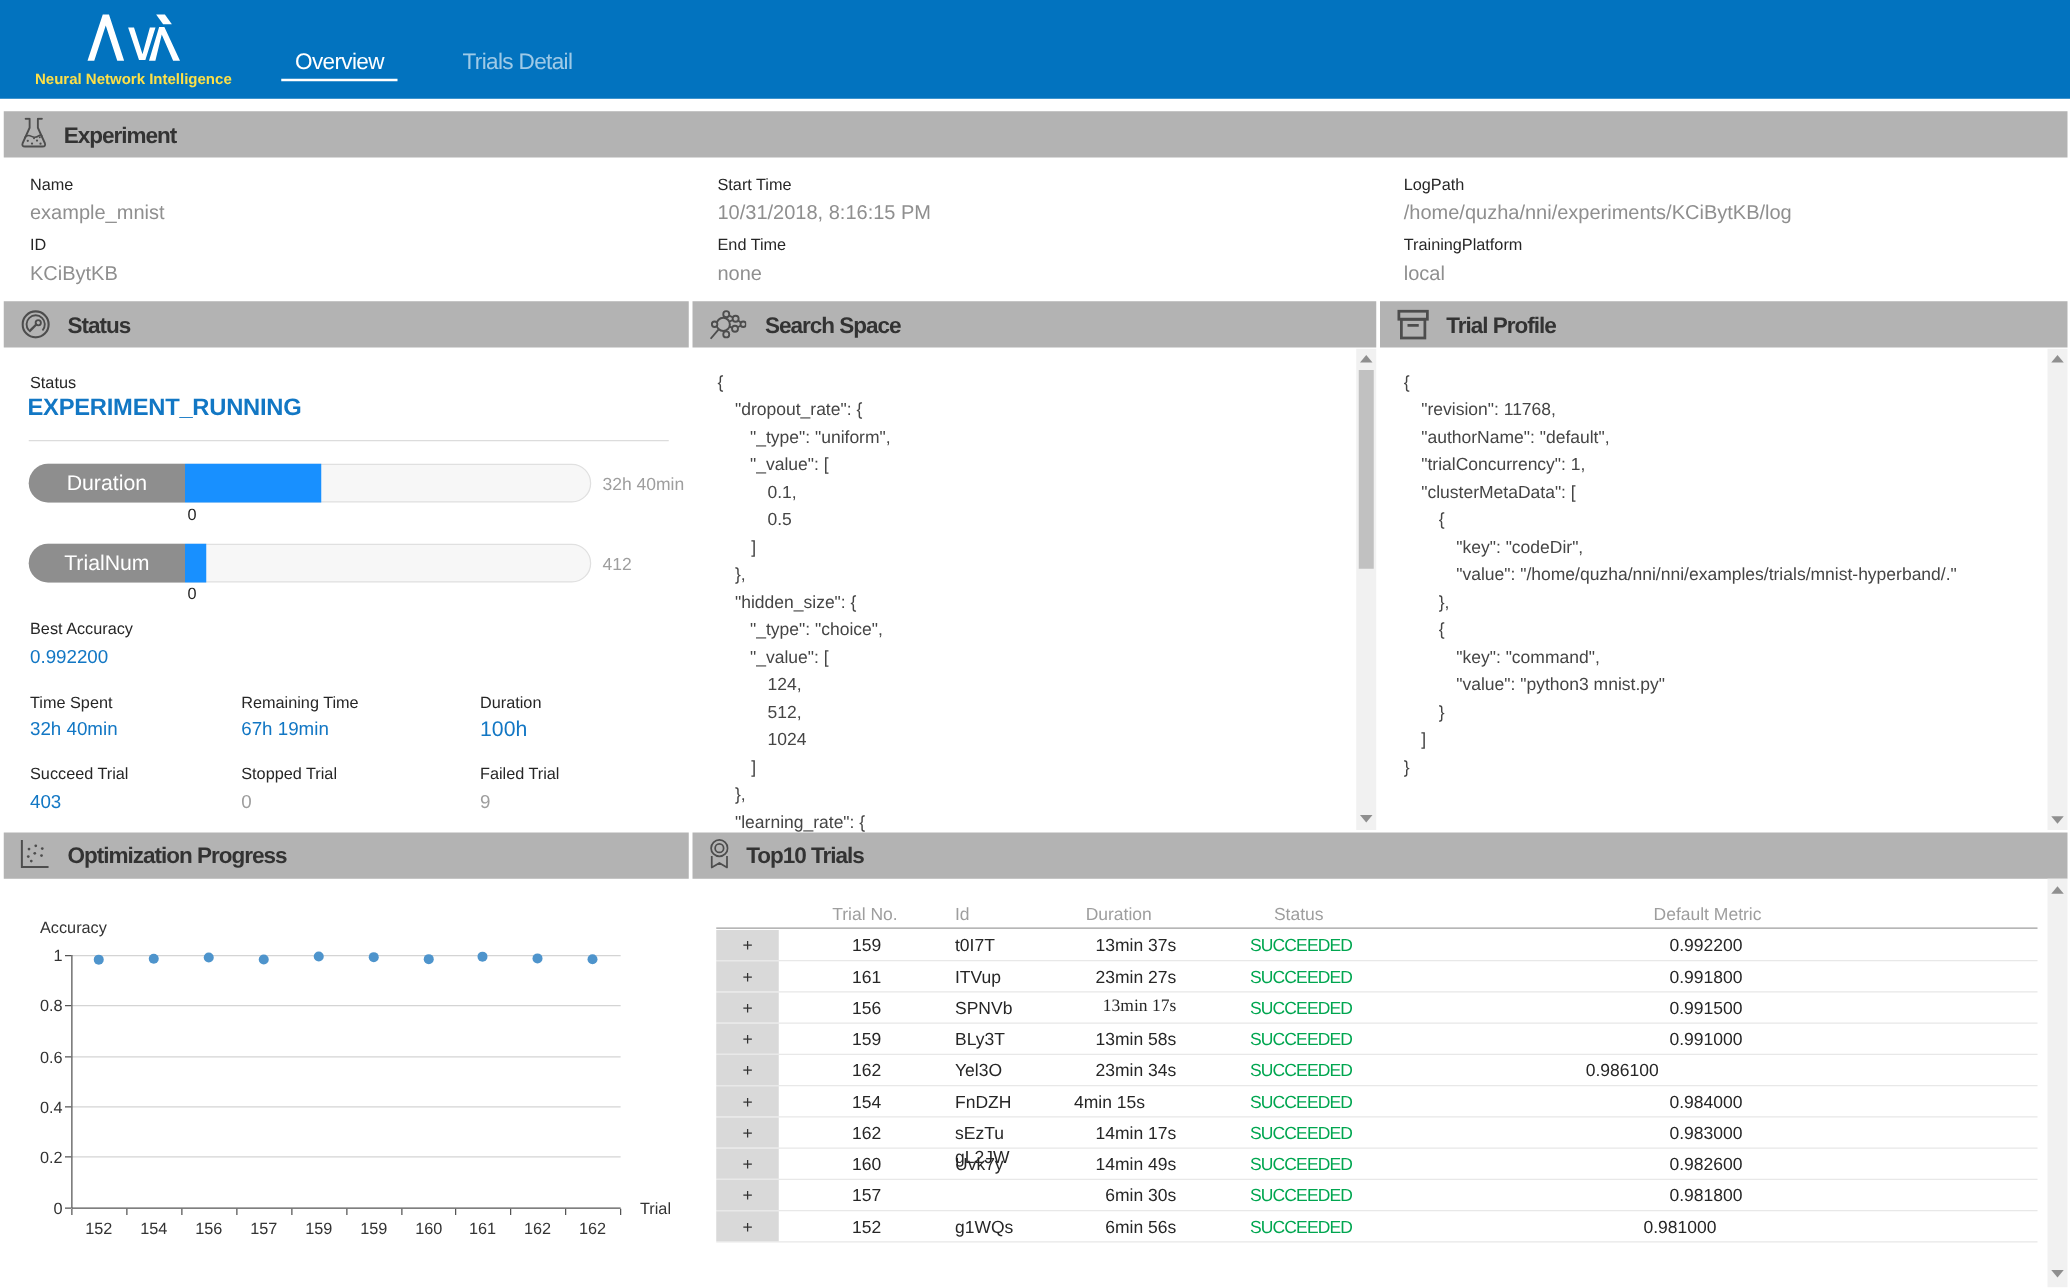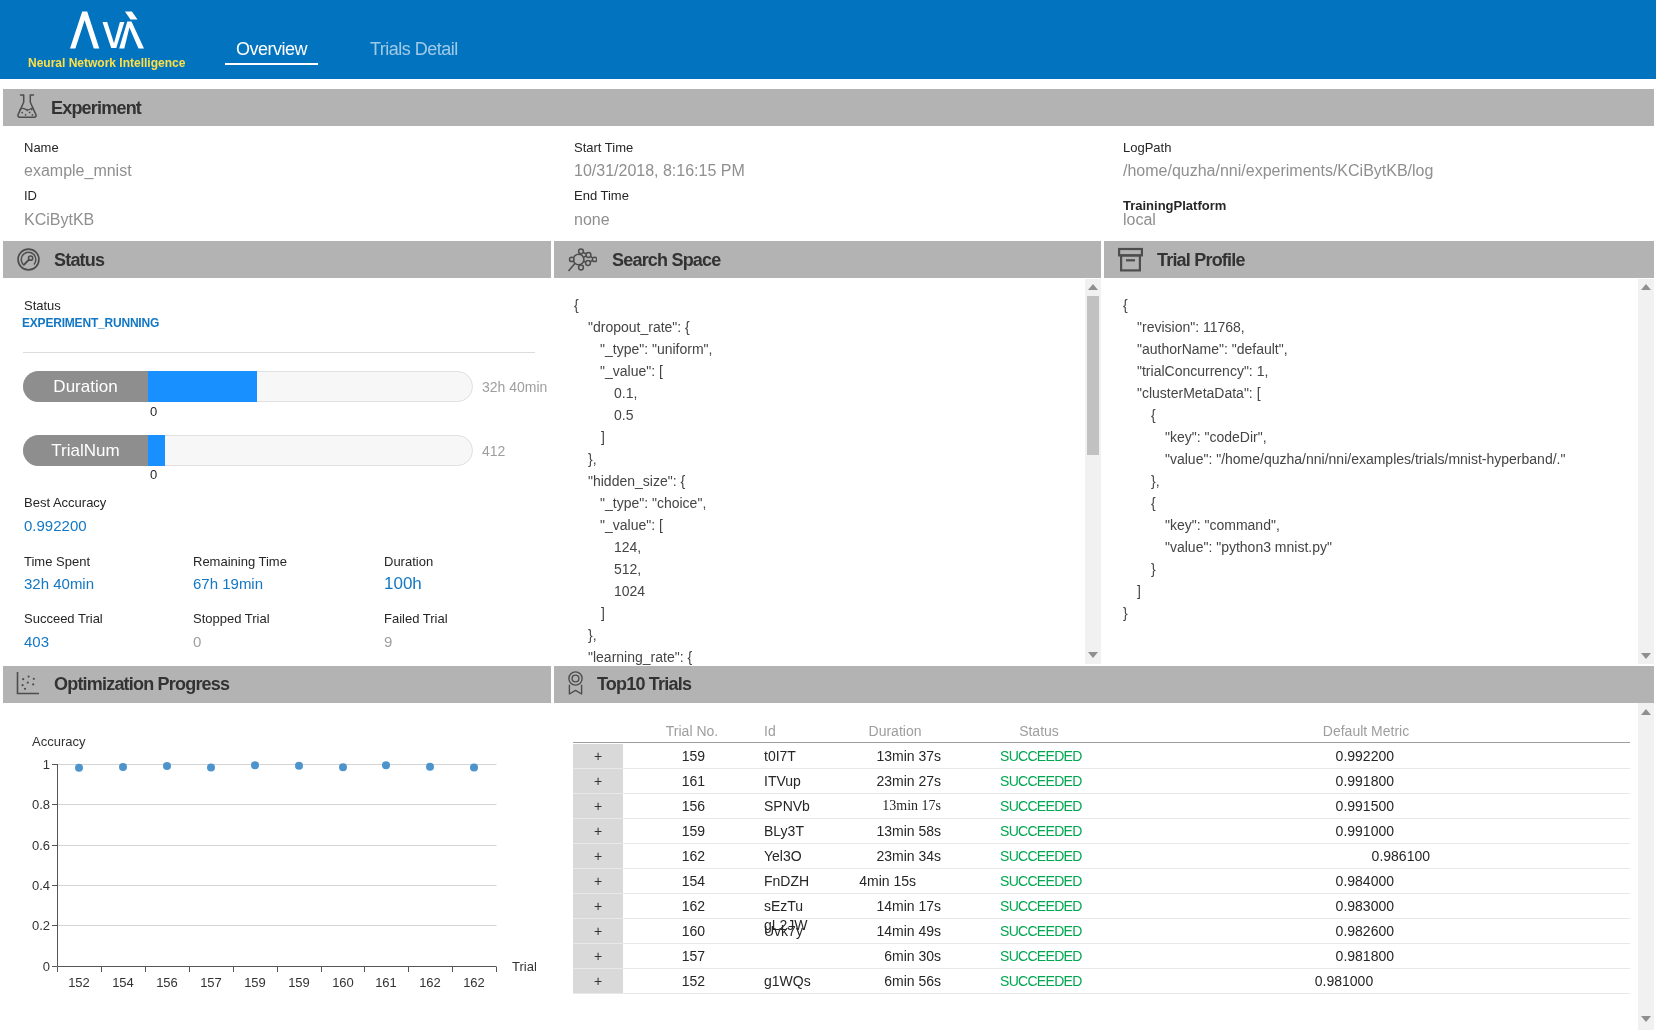--- a/index.html
+++ b/index.html
@@ -78,25 +78,25 @@
   <div class="lbl" style="left:24px; top:139px;">Name</div>
   <div class="val" style="left:24px; top:161px;">example_mnist</div>
   <div class="lbl" style="left:24px; top:187px;">ID</div>
   <div class="val" style="left:24px; top:210px;">KCiBytKB</div>
   <div class="lbl" style="left:574px; top:139px;">Start Time</div>
   <div class="val" style="left:574px; top:161px;">10/31/2018, 8:16:15 PM</div>
   <div class="lbl" style="left:574px; top:187px;">End Time</div>
   <div class="val" style="left:574px; top:210px;">none</div>
   <div class="lbl" style="left:1123px; top:139px;">LogPath</div>
   <div class="val" style="left:1123px; top:161px;">/home/quzha/nni/experiments/KCiBytKB/log</div>
-  <div class="lbl" style="left:1123px; top:197px;font-weight:bold;">TrainingPlatform</div>
+  <div class="lbl" style="left:1123px; top:187px;">TrainingPlatform</div>
   <div class="val" style="left:1123px; top:210px;">local</div>
 
   <div class="lbl" style="left:24px; top:297px;">Status</div>
-  <div class="abs" style="left:22px; top:316px; font-size:12px; letter-spacing:-0.2px; font-weight:bold; color:#1277c4;">EXPERIMENT_RUNNING</div>
+  <div class="abs" style="left:22px; top:316px; font-size:19px; letter-spacing:-0.2px; font-weight:bold; color:#1277c4;">EXPERIMENT_RUNNING</div>
   <div class="abs" style="left:23px; top:352px; width:512px; height:1px; background:#dcdcdc;"></div>
 
   <div class="abs" style="left:23px; top:371px; width:450px; height:31px; background:#f7f7f7; border:1px solid #e0e0e0; border-radius:16px;"></div>
   <div class="abs" style="left:148px; top:371px; width:109px; height:31px; background:#1890ff;"></div>
   <div class="abs" style="left:23px; top:371px; width:125px; height:31px; background:#8e8e8e; border-radius:16px 0 0 16px; color:#fff; font-size:17px; text-align:center; line-height:31px;">Duration</div>
   <div class="grayv" style="left:482px; top:378px;">32h 40min</div>
   <div class="abs" style="left:150px; top:404px; font-size:13px; color:#262626;">0</div>
 
   <div class="abs" style="left:23px; top:435px; width:450px; height:31px; background:#f7f7f7; border:1px solid #e0e0e0; border-radius:16px;"></div>
   <div class="abs" style="left:148px; top:435px; width:17px; height:31px; background:#1890ff;"></div>
@@ -345,21 +345,21 @@
   <div class="td" style="left:605px; top:822px; width:100px; text-align:right;">159</div>
   <div class="td" style="left:764px; top:822px;">BLy3T</div>
   <div class="td" style="left:841px; top:822px; width:100px; text-align:right;">13min 58s</div>
   <div class="tdg" style="left:1000px; top:822px;">SUCCEEDED</div>
   <div class="td" style="left:1294px; top:822px; width:100px; text-align:right;">0.991000</div>
   <div class="plus" style="top:844px;">+</div>
   <div class="td" style="left:605px; top:847px; width:100px; text-align:right;">162</div>
   <div class="td" style="left:764px; top:847px;">Yel3O</div>
   <div class="td" style="left:841px; top:847px; width:100px; text-align:right;">23min 34s</div>
   <div class="tdg" style="left:1000px; top:847px;">SUCCEEDED</div>
-  <div class="td" style="left:1330px; top:847px; width:100px; text-align:right;">0.986100</div>
+  <div class="td" style="left:1227px; top:847px; width:100px; text-align:right;">0.986100</div>
   <div class="plus" style="top:869px;">+</div>
   <div class="td" style="left:605px; top:872px; width:100px; text-align:right;">154</div>
   <div class="td" style="left:764px; top:872px;">FnDZH</div>
   <div class="td" style="left:816px; top:872px; width:100px; text-align:right;">4min 15s</div>
   <div class="tdg" style="left:1000px; top:872px;">SUCCEEDED</div>
   <div class="td" style="left:1294px; top:872px; width:100px; text-align:right;">0.984000</div>
   <div class="plus" style="top:894px;">+</div>
   <div class="td" style="left:605px; top:897px; width:100px; text-align:right;">162</div>
   <div class="td" style="left:764px; top:897px;">sEzTu</div>
   <div class="td" style="left:841px; top:897px; width:100px; text-align:right;">14min 17s</div>

